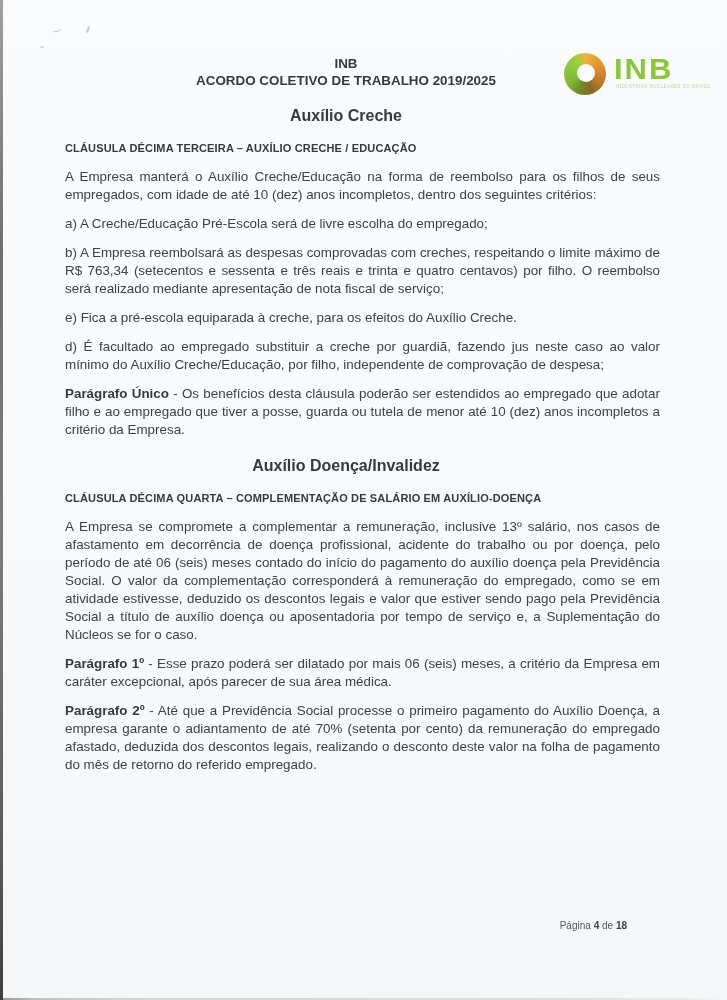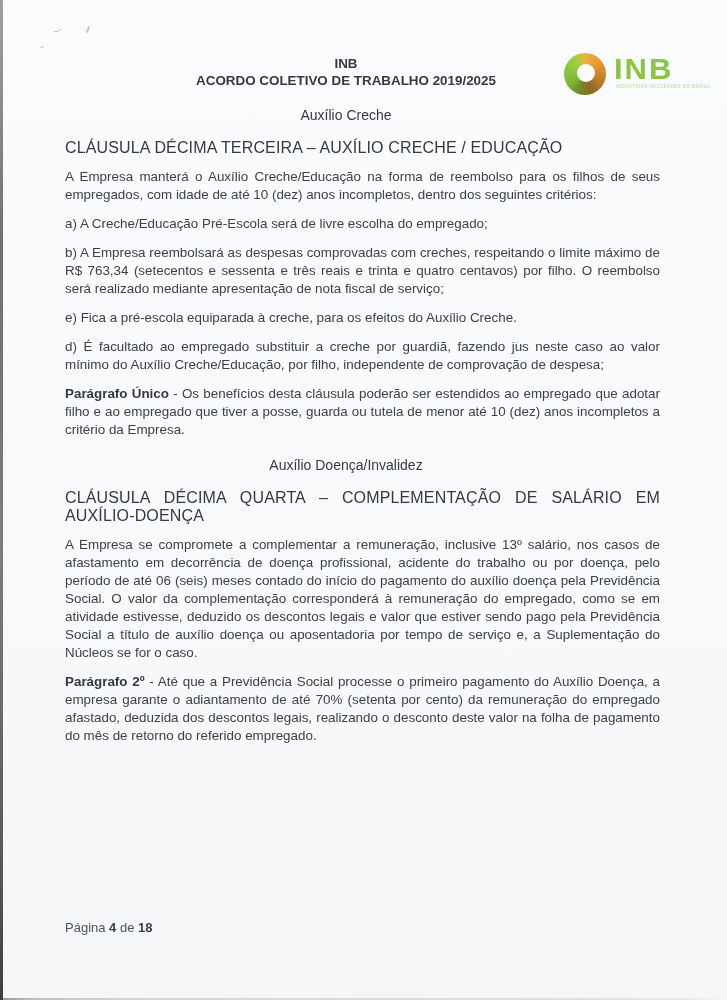--- a/index.html
+++ b/index.html
@@ -24,27 +24,27 @@
     background:conic-gradient(from 0deg,
       #f0b13e 0deg,#e59530 55deg,#c47c2c 110deg,#8a6a26 160deg,
       #6f8c2b 200deg,#83b834 240deg,#8cc63e 290deg,#a9ce3d 335deg,#f0b13e 360deg);}
   .logo-hole{position:absolute;left:13px;top:11px;width:18px;height:18px;border-radius:50%;background:#fafbfd;}
   .logo-textwrap{margin-left:8px;margin-top:2px;}
   .logo-text{font-weight:bold;font-size:31px;line-height:27px;letter-spacing:2px;color:#8cc63e;transform:scaleY(.96);}
   .logo-tagline{font-size:4.5px;letter-spacing:.45px;color:#b9d98e;margin-top:2px;margin-left:2px;white-space:nowrap;}
   
   .content{position:absolute;left:65px;top:55px;width:595px;font-size:13.4px;line-height:18px;text-align:justify;}
   .doc-header{width:562px;text-align:center;font-weight:bold;font-size:13.4px;line-height:17px;color:#36393d;}
-  .section-heading{width:562px;text-align:center;font-weight:normal;font-size:14px;line-height:17px;margin:18px 0 0;color:#36393d;}
+  .section-heading{width:562px;text-align:center;font-weight:bold;font-size:16px;line-height:17px;margin:18px 0 0;color:#36393d;}
   .section-heading.second{}
-  .clause-title{font-weight:normal;font-size:16px;line-height:18px;margin:15px 0 0;text-align:justify;color:#36393d;letter-spacing:.15px;}
+  .clause-title{font-weight:bold;font-size:11px;line-height:18px;margin:15px 0 0;text-align:justify;color:#36393d;letter-spacing:.15px;}
   .para{margin:11px 0 0;}
   .b{font-weight:bold;color:#36393d;}
   
-  .footer{position:absolute;left:65px;top:920px;width:562px;text-align:left;font-size:13px;color:#50545b;}
+  .footer{position:absolute;left:65px;top:920px;width:562px;text-align:right;font-size:10px;color:#50545b;}
   .footer .b{color:#3c4047;}
 </style>
 </head>
 <body>
 
 <div class="page">
 
   <div class="edge-left"></div>
   <div class="edge-bottom"></div>
   <div class="pm1"></div>
@@ -80,20 +80,21 @@
     <p class="para">d) É facultado ao empregado substituir a creche por guardiã, fazendo jus neste caso ao valor mínimo do Auxílio Creche/Educação, por filho, independente de comprovação de despesa;</p>
 
     <p class="para"><span class="b">Parágrafo Único</span><span> - Os benefícios desta cláusula poderão ser estendidos ao empregado que adotar filho e ao empregado que tiver a posse, guarda ou tutela de menor até 10 (dez) anos incompletos a critério da Empresa.</span></p>
 
     <div class="section-heading second">Auxílio Doença/Invalidez</div>
 
     <div class="clause-title">CLÁUSULA DÉCIMA QUARTA – COMPLEMENTAÇÃO DE SALÁRIO EM AUXÍLIO-DOENÇA</div>
 
     <p class="para">A Empresa se compromete a complementar a remuneração, inclusive 13º salário, nos casos de afastamento em decorrência de doença profissional, acidente do trabalho ou por doença, pelo período de até 06 (seis) meses contado do início do pagamento do auxílio doença pela Previdência Social. O valor da complementação corresponderá à remuneração do empregado, como se em atividade estivesse, deduzido os descontos legais e valor que estiver sendo pago pela Previdência Social a título de auxílio doença ou aposentadoria por tempo de serviço e, a Suplementação do Núcleos se for o caso.</p>
 
+    <p class="para"><span class="b">Parágrafo 1º</span><span> - Esse prazo poderá ser dilatado por mais 06 (seis) meses, a critério da Empresa em caráter excepcional, após parecer de sua área médica.</span></p>
 
     <p class="para"><span class="b">Parágrafo 2º</span><span> - Até que a Previdência Social processe o primeiro pagamento do Auxílio Doença, a empresa garante o adiantamento de até 70% (setenta por cento) da remuneração do empregado afastado, deduzida dos descontos legais, realizando o desconto deste valor na folha de pagamento do mês de retorno do referido empregado.</span></p>
 
   </div>
 
   <div class="footer">
     <span>Página</span>
     <span class="b">4</span>
     <span>de</span>
     <span class="b">18</span>

